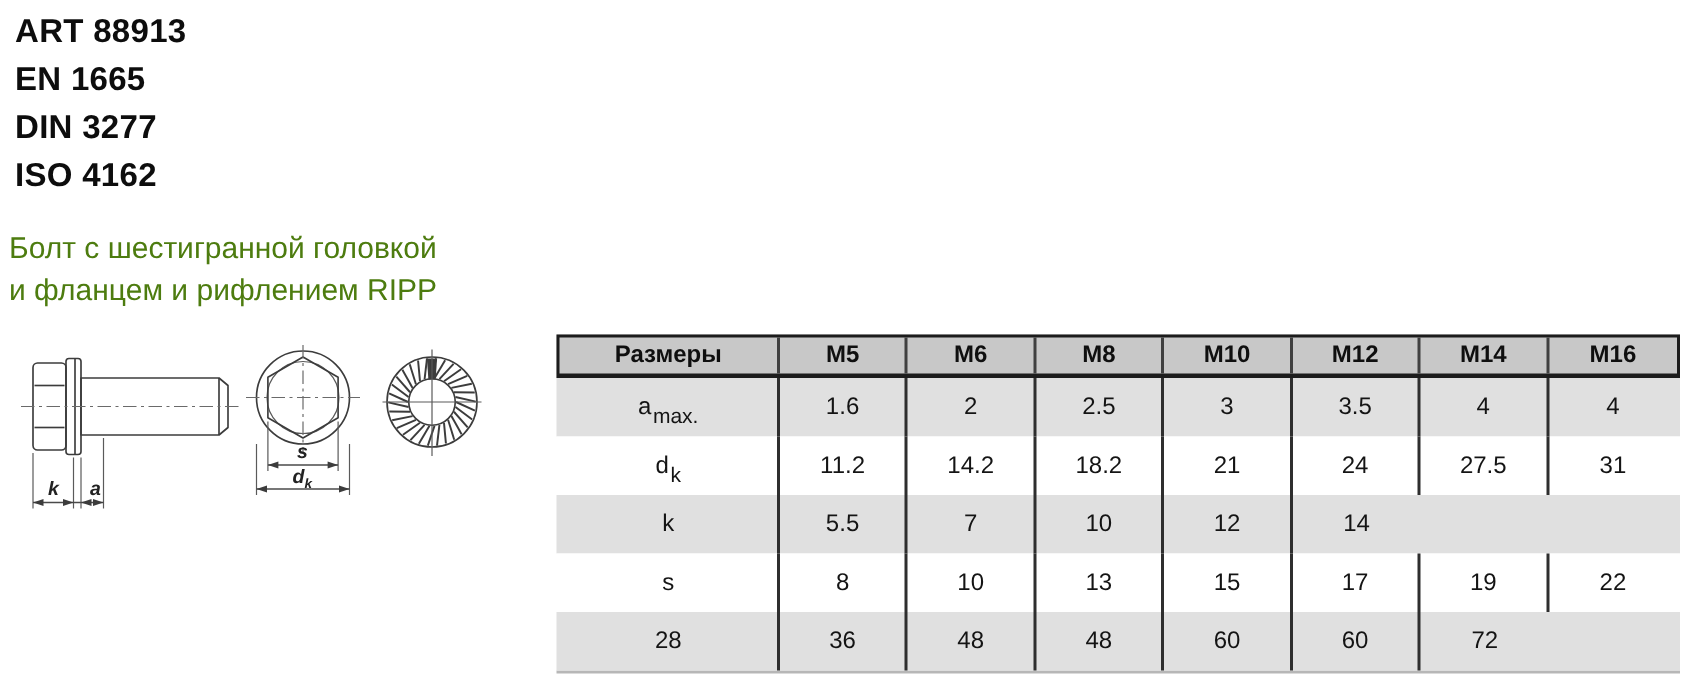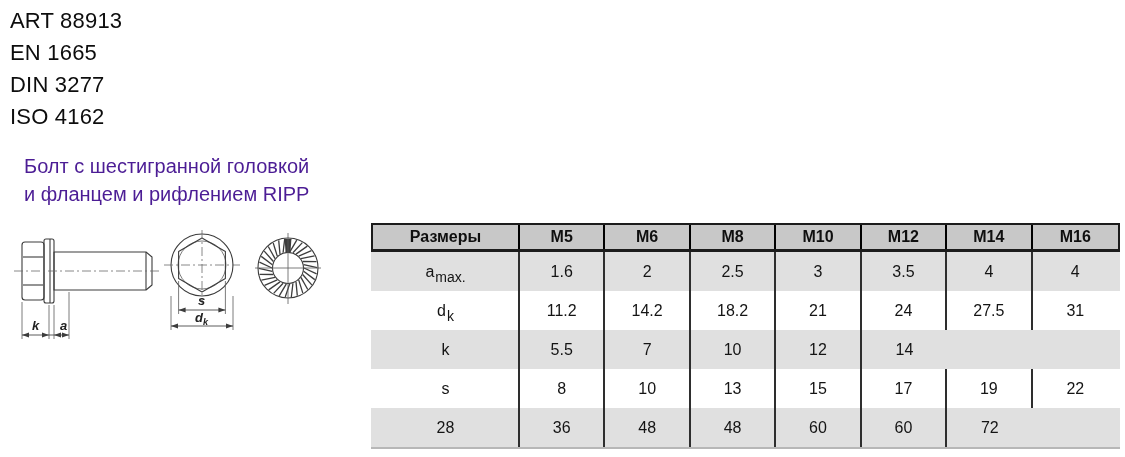--- a/index.html
+++ b/index.html
@@ -1,26 +1,26 @@
 <!DOCTYPE html>
 <html><head>
 <meta charset="utf-8">
 <style>
   * { margin: 0; padding: 0; box-sizing: border-box; }
   html, body { width: 1125px; height: 457px; background: #ffffff; overflow: hidden; }
   body { font-family: "Liberation Sans", sans-serif; color: #111111; position: relative; }
 
   .standards {
     position: absolute; left: 10px; top: 5px;
-    font-size: 22px; font-weight: 400; line-height: 32px; color: #0d0d0d;
+    font-size: 22px; font-weight: 700; line-height: 32px; color: #0d0d0d;
     letter-spacing: 0.2px;
   }
   .description {
-    position: absolute; left: 24px; top: 152px;
-    font-size: 20px; font-weight: 400; line-height: 28px; color: #4c1d95;
+    position: absolute; left: 6px; top: 152px;
+    font-size: 20px; font-weight: 400; line-height: 28px; color: #4d7c0f;
   }
 
   
   .drawing { position: absolute; left: 8px; top: 224px; }
   .outline { stroke: #3c3c3c; stroke-width: 1.1; fill: none; stroke-linejoin: round; }
   .thinline { stroke: #5a5a5a; stroke-width: 0.8; fill: none; }
   .centerline { stroke: #6a6a6a; stroke-width: 0.8; fill: none; stroke-dasharray: 9 3 2 3; }
   .dimline { stroke: #4a4a4a; stroke-width: 0.9; fill: none; }
   .arrow { fill: #3c3c3c; stroke: none; }
   .dimtext { font-family: "Liberation Sans", sans-serif; font-size: 13px; font-style: italic; font-weight: 700; fill: #222; }
@@ -31,21 +31,21 @@
   .dim-table { position: absolute; left: 371px; top: 223px; width: 749px; }
   .thead {
     display: grid; grid-template-columns: 147px repeat(7, 1fr);
     background: #c8c8c8;
     border: 2px solid #1c1c1c; border-bottom-width: 3px;
     height: 29px;
   }
   .thead .cell {
     display: flex; align-items: center; justify-content: center;
     font-size: 16px; font-weight: 700; color: #0f0f0f;
-    border-right: 2px solid #000000;
+    border-right: 2px solid #404040;
   }
   .thead .cell:last-child { border-right: none; }
   .trow {
     display: grid; grid-template-columns: 147px repeat(7, 1fr);
     height: 39px;
     border-left: 2px solid transparent; border-right: 2px solid transparent;
   }
   .trow.stripe { background: #e0e0e0; }
   .trow.plain  { background: #ffffff; }
   .trow .cell {

